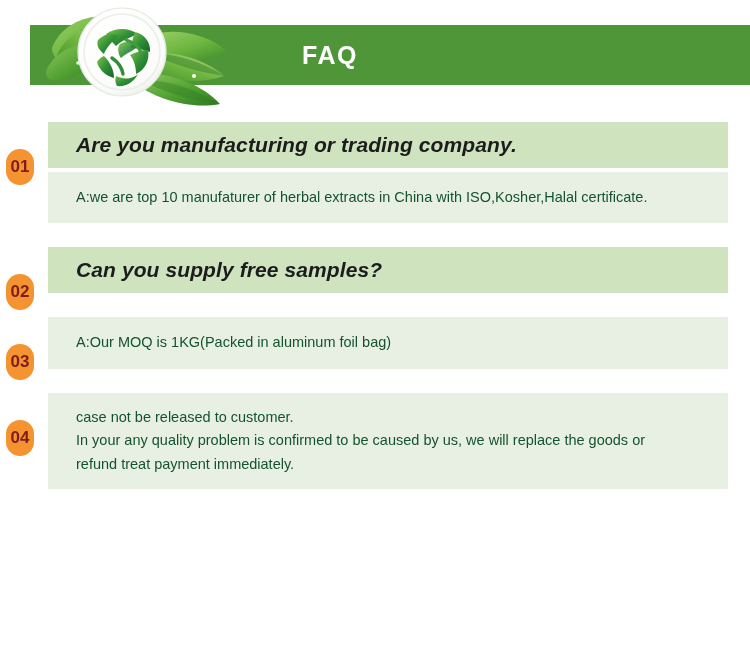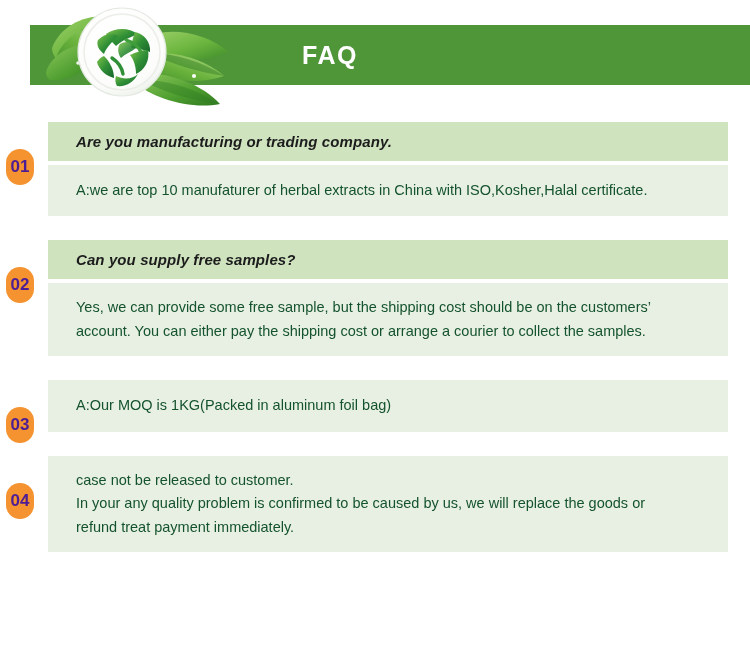--- a/index.html
+++ b/index.html
@@ -63,30 +63,30 @@
     margin: 0 0 24px 0;
     padding-left: 48px;
     padding-right: 22px;
   }
   .faq-num {
     position: absolute;
     left: 6px;
     width: 28px;
     height: 36px;
     background: #f4932f;
-    color: #4c1d95;
+    color: #7f1d1d;
     font-size: 17px;
     font-weight: bold;
     text-align: center;
     line-height: 36px;
     border-radius: 17px;
   }
   .faq-question {
     background: #cfe3bf;
-    font-size: 15px;
+    font-size: 21px;
     font-weight: bold;
     font-style: italic;
     color: #1c1c1c;
     padding: 11px 14px 11px 28px;
     letter-spacing: 0.1px;
   }
   .faq-answer {
     background: #e8f0e4;
     font-size: 14.5px;
     color: #14532d;
@@ -183,24 +183,20 @@
     <div class="faq-num" style="top:27px">01</div>
     <div class="faq-question">Are you manufacturing or trading company.</div>
     <div class="faq-answer single">
       <span class="ln">A:we are top 10 manufaturer of herbal extracts in China with ISO,Kosher,Halal certificate.</span>
     </div>
   </div>
 
   <div class="faq-item">
     <div class="faq-num" style="top:27px">02</div>
     <div class="faq-question">Can you supply free samples?</div>
-    <div class="faq-answer">
-      <span class="ln">Yes, we can provide some free sample, but the shipping cost should be on the customers’</span>
-      <span class="ln">account. You can either pay the shipping cost or arrange a courier to collect the samples.</span>
-    </div>
   </div>
 
   <div class="faq-item">
     <div class="faq-num" style="top:27px">03</div>
     <div class="faq-answer single">
       <span class="ln">A:Our MOQ is 1KG(Packed in aluminum foil bag)</span>
     </div>
   </div>
 
   <div class="faq-item">

